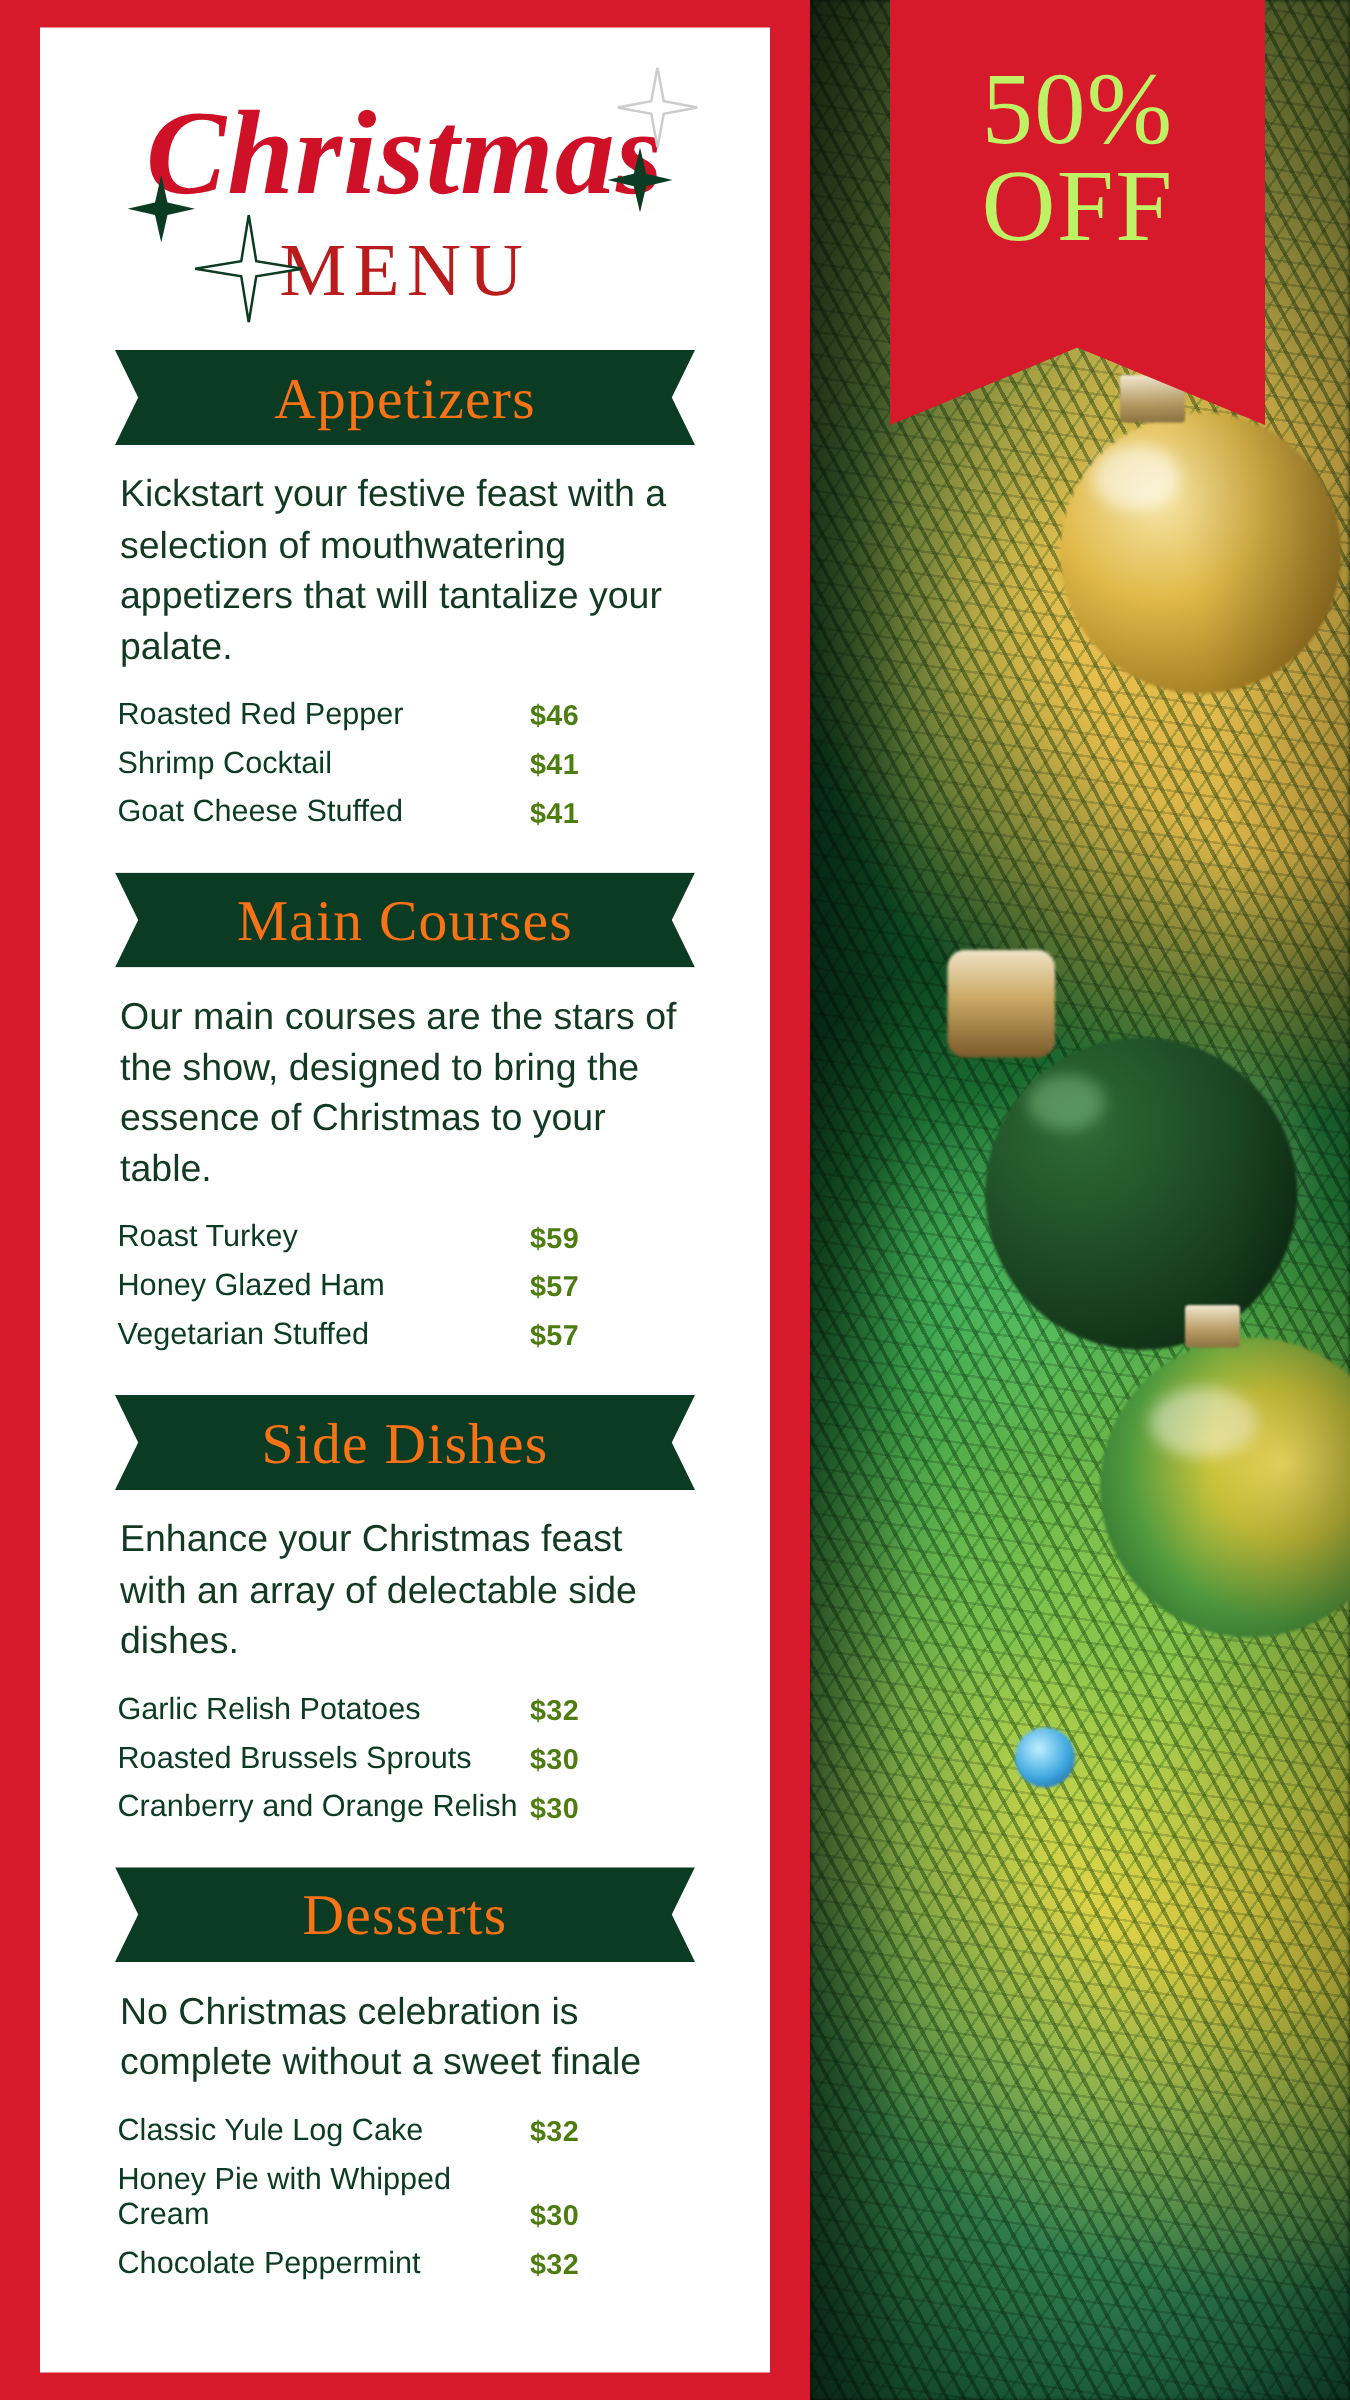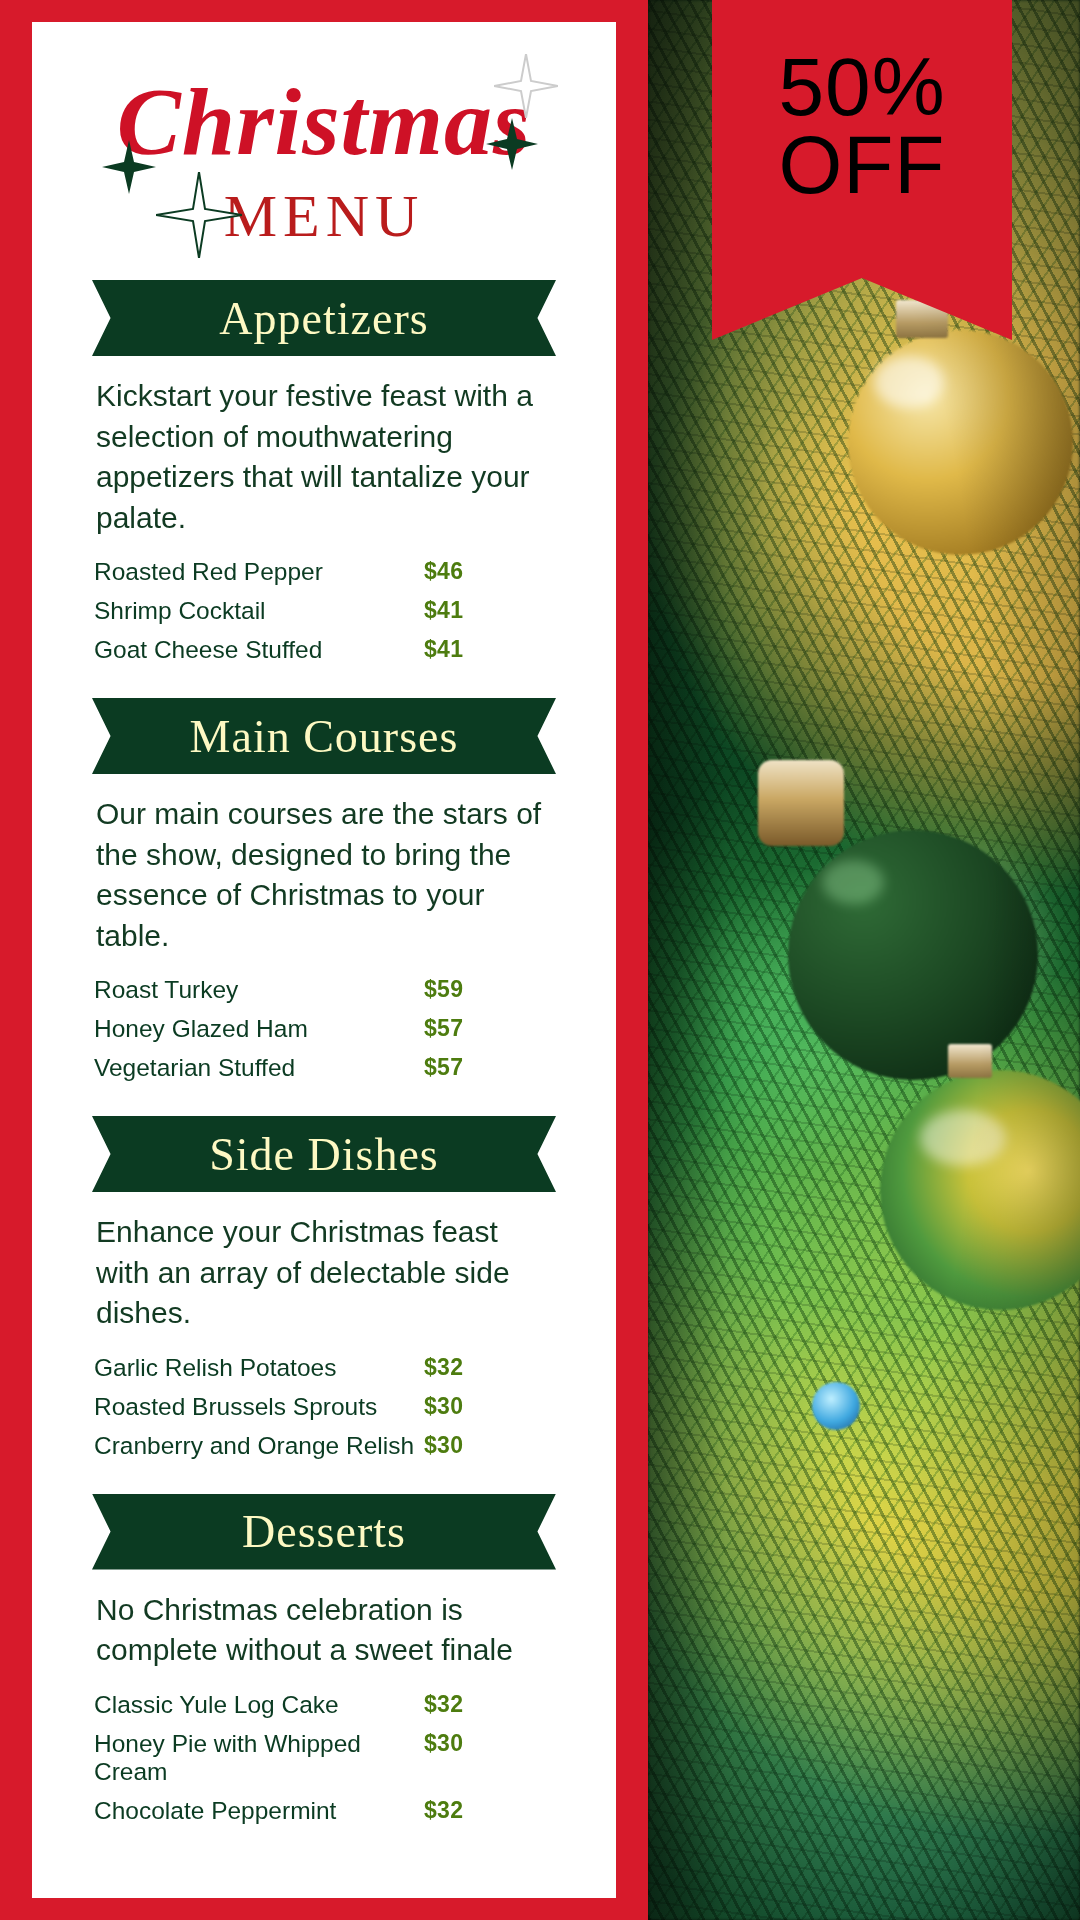--- a/index.html
+++ b/index.html
@@ -87,25 +87,25 @@
     height: 344px;
     background: #D71A2B;
     clip-path: polygon(0 0, 100% 0, 100% 100%, 50% 82%, 0 100%);
     display: flex;
     align-items: flex-start;
     justify-content: center;
     box-shadow: 0 6px 18px rgba(0,0,0,0.28);
   }
   .ribbon-text {
     margin-top: 52px;
-    color: #000000;
-    font-family: Liberation Sans, sans-serif;
+    color: #bef264;
+    font-family: Liberation Serif, serif;
     font-size: 82px;
     line-height: 0.95;
-    text-align: left;
+    text-align: right;
     letter-spacing: 1px;
   }
 
   
   .card {
     position: absolute;
     left: 32px;
     top: 22px;
     width: 584px;
     height: 1876px;
@@ -158,36 +158,36 @@
     align-items: center;
     justify-content: center;
   }
   
   .banner {
     clip-path: polygon(0 0, 100% 0, 96% 50%, 100% 100%, 0 100%, 4% 50%);
     margin-left: -2px;
     margin-right: -2px;
   }
   .banner-text {
-    color: #fef9c3;
+    color: #f97316;
     font-family: "Liberation Serif", serif;
     font-size: 46px;
     letter-spacing: 1px;
   }
   .sec-desc {
     margin: 20px 2px 0 2px;
     text-align: left;
     color: #123A22;
     font-size: 30px;
     line-height: 1.35;
   }
   .items { margin-top: 20px; }
   .item {
     display: flex;
-    align-items: flex-start;
+    align-items: flex-end;
     margin-bottom: 11px;
   }
   .item-name {
     color: #0B3B22;
     font-size: 24.5px;
     flex: 0 0 auto;
     width: 330px;
   }
   .item-price {
     color: #4d7c0f;

